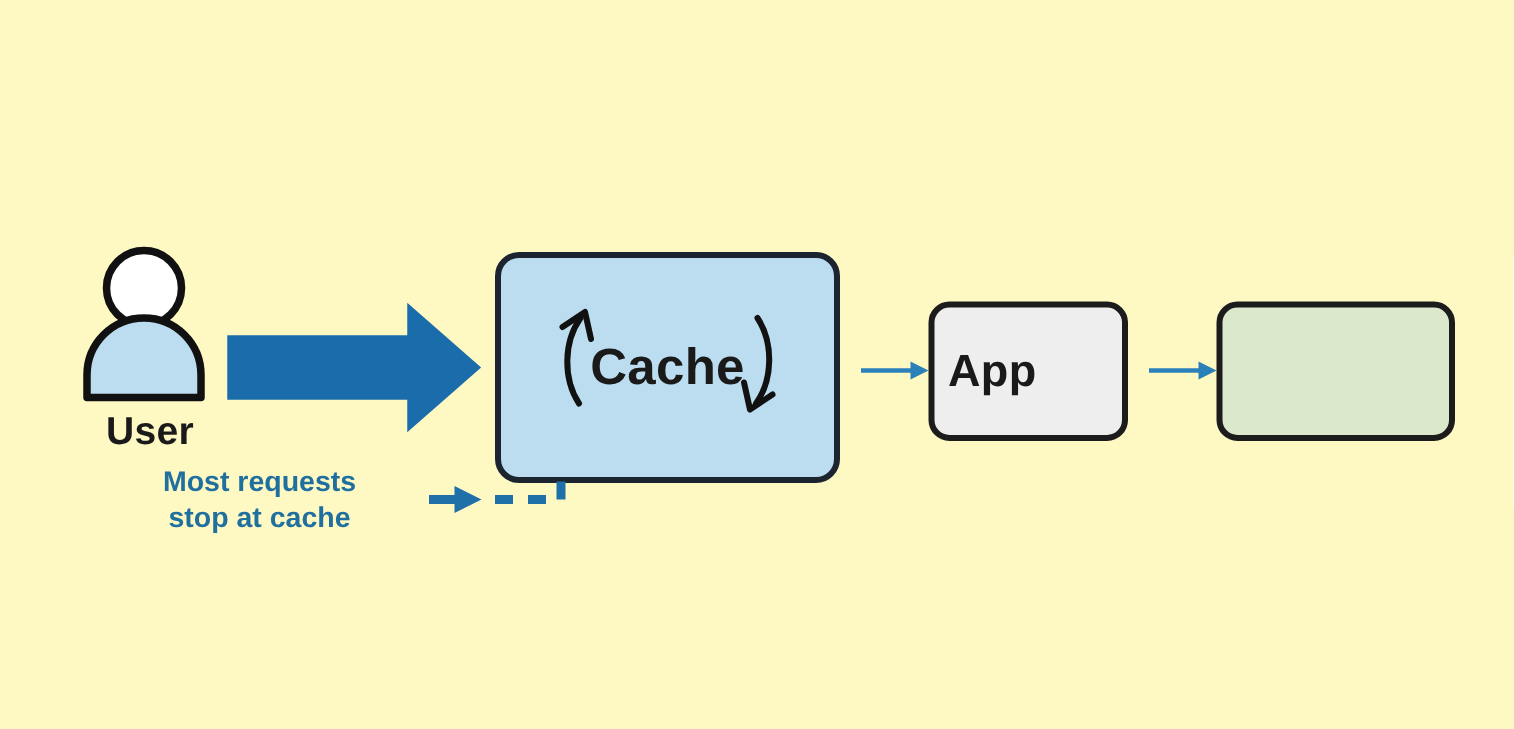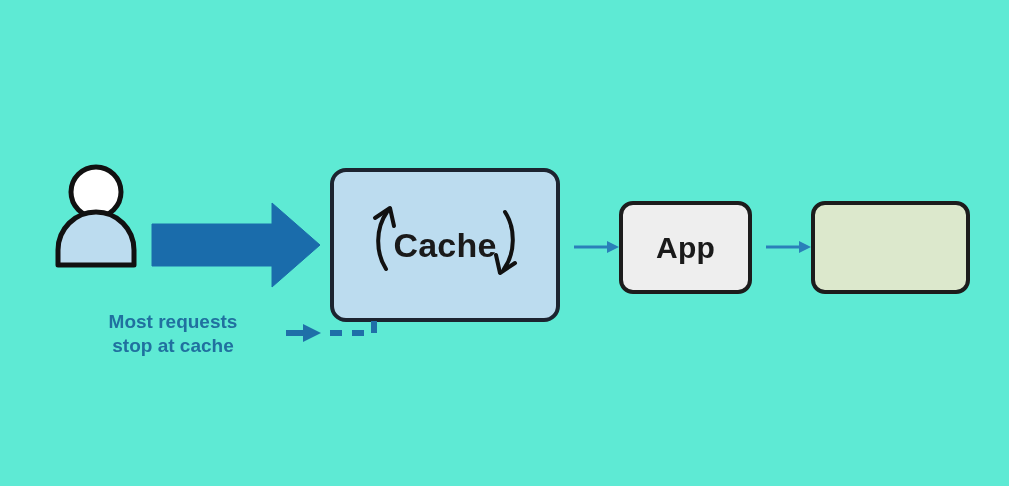--- a/index.html
+++ b/index.html
@@ -7,21 +7,21 @@
     padding: 0;
     background: #ffffff;
   }
   body {
     font-family: "Liberation Sans", sans-serif;
   }
   #canvas {
     position: relative;
     width: 1009px;
     height: 486px;
-    background: #5eead4;
+    background: #fef9c3;
     overflow: hidden;
   }
   #diagram-svg {
     position: absolute;
     left: 0;
     top: 0;
     width: 1009px;
     height: 486px;
   }
   .node-label {
@@ -36,21 +36,21 @@
     pointer-events: none;
   }
   #cache-label {
     left: 332px;
     top: 170px;
     width: 226px;
     height: 150px;
     font-size: 34px;
   }
   #app-label {
-    left: 621px;
+    left: 597px;
     top: 203px;
     width: 129px;
     height: 89px;
     font-size: 30px;
   }
   #database-label {
     left: 813px;
     top: 203px;
     width: 155px;
     height: 89px;
@@ -130,17 +130,18 @@
       <path d="M 330 333 L 374 333 L 374 318" fill="none" stroke="#1f6fa8" stroke-width="6" stroke-dasharray="12 10" stroke-linecap="butt"></path>
     </g>
 
   </svg>
 
   <div class="node-label" id="cache-label">Cache</div>
 
   <div class="node-label" id="app-label">App</div>
 
 
+  <div class="node-label" id="user-label">User</div>
 
   <div id="note-label">Most requests
 stop at cache</div>
 
 </div>
 
 </body></html>

